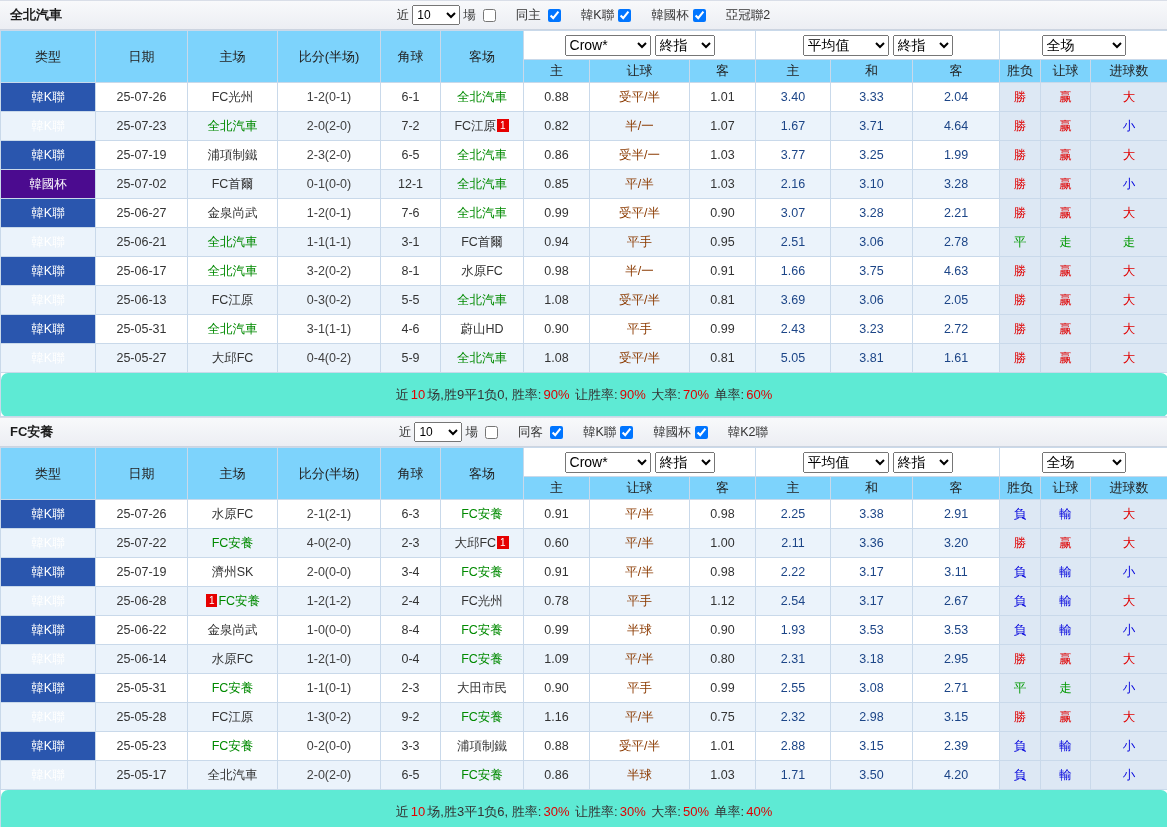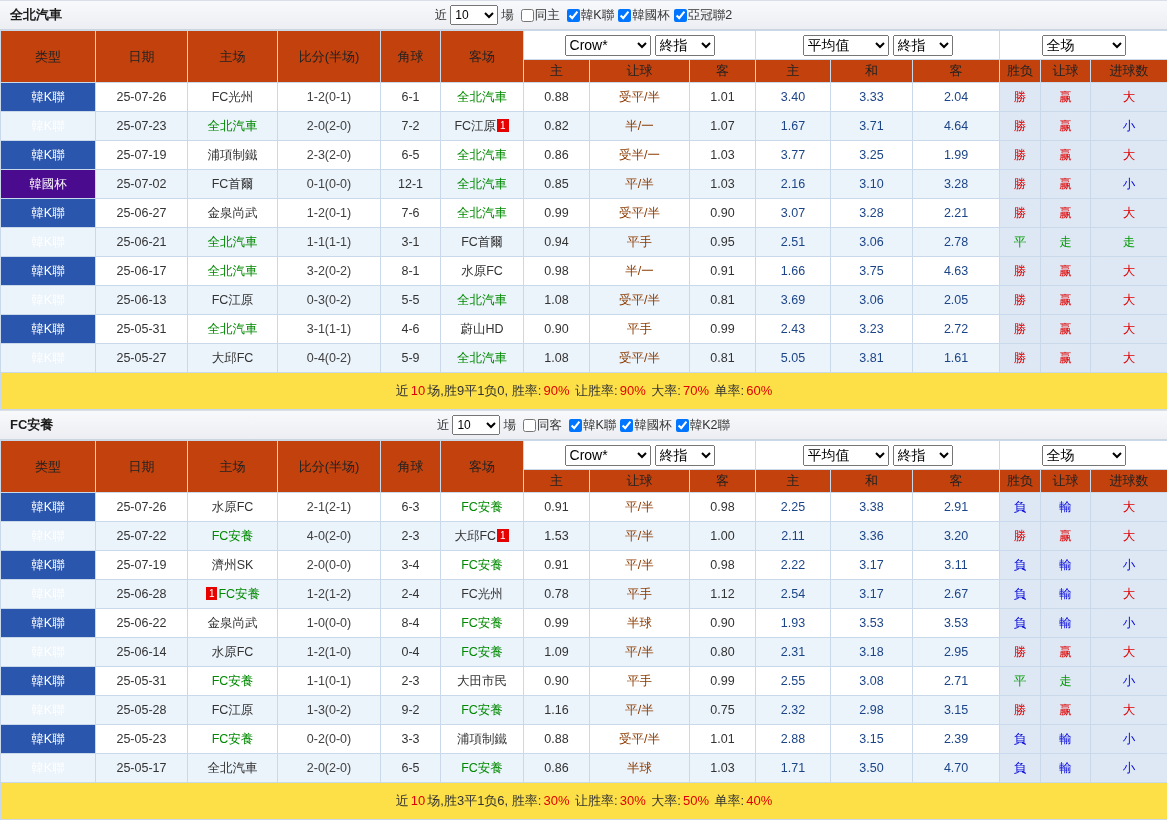--- a/index.html
+++ b/index.html
@@ -16,28 +16,28 @@
   .radio-label { color:#cfe0ff; font-size:13px; margin-right:6px; }
 
   
   .sec-header { position:relative; height:30px; background:linear-gradient(#f8f9fb,#eceef3);
     border-top:1px solid #d9dee8; border-bottom:1px solid #ccd4e0;
     display:flex; align-items:center; justify-content:center; font-size:12.5px; color:#333; }
   .team-name { position:absolute; left:10px; font-weight:bold; font-size:13px; color:#1b1b1b; }
   .controls { display:flex; align-items:center; gap:3px; }
   .controls select { font-size:12px; height:20px; }
   .sel-games { width:48px; }
-  .chk { display:inline-flex; align-items:center; gap:0; margin-left:4px; cursor:pointer; }
+  .chk { display:inline-flex; align-items:center; gap:19px; margin-left:4px; cursor:pointer; }
   .chk input { margin:0 1px 0 0; }
   .leagues { display:inline-flex; align-items:center; }
 
   
   table { border-collapse:collapse; width:1167px; table-layout:fixed; font-size:12.5px; }
   th, td { border:1px solid #c9d9ea; text-align:center; padding:0; white-space:nowrap; overflow:hidden; }
-  thead th { background:#c2410c; font-weight:normal; color:#222; font-size:13px; }
+  thead th { background:#7dd3fc; font-weight:normal; color:#222; font-size:13px; }
   thead .lbl-row th { height:23px; }
   thead th.lbl { height:52px; }
   thead th.dd-cell { background:#ffffff; height:29px; }
   .dd-cell select { font-size:14px; height:21px; margin:0 2px; }
   .sel-lg { width:86px; }
   .sel-sm { width:60px; }
   .sel-md { width:84px; }
 
   tbody td { height:29px; color:#333; background:#fff; }
   tbody tr.alt td { background:#ebf3fb; }
@@ -47,21 +47,21 @@
   td.score { color:#404040; }
   td.handicap { color:#8b3a00; }
   td.euro { color:#1c4587; }
   td.res { background:#dde8f4 !important; }
   .c-red { color:#e00000; }
   .c-green { color:#009900; }
   .c-blue { color:#0000dd; }
   .badge { display:inline-block; background:#e60000; color:#fff; font-size:10px; line-height:13px;
     padding:0 3px; margin:0 1px; vertical-align:1px; }
 
-  tfoot td.summary { height:37px; background:#fde047; font-size:13px; color:#333; }
+  tfoot td.summary { height:44px; background:#5eead4; font-size:13px; color:#333;border-radius:7px; }
   tfoot td.summary span { margin:0 1px; }
 </style>
 </head>
 <body>
 
 <div class="page">
 
 
   <div class="section">
     <div class="sec-header">
@@ -413,21 +413,21 @@
             <td class="res c-blue">輸</td>
             <td class="res c-red">大</td>
           </tr>
           <tr class="alt">
             <td class="league">韓K聯</td>
             <td class="date">25-07-22</td>
             <td class="team-green">FC安養</td>
             <td class="score">4-0(2-0)</td>
             <td class="corner">2-3</td>
             <td class="team">大邱FC<span class="badge">1</span></td>
-            <td class="odds">1.53</td>
+            <td class="odds">0.60</td>
             <td class="handicap">平/半</td>
             <td class="odds">1.00</td>
             <td class="euro">2.11</td>
             <td class="euro">3.36</td>
             <td class="euro">3.20</td>
             <td class="res c-red">勝</td>
             <td class="res c-red">赢</td>
             <td class="res c-red">大</td>
           </tr>
           <tr>
@@ -554,21 +554,21 @@
             <td class="date">25-05-17</td>
             <td class="team">全北汽車</td>
             <td class="score">2-0(2-0)</td>
             <td class="corner">6-5</td>
             <td class="team-green">FC安養</td>
             <td class="odds">0.86</td>
             <td class="handicap">半球</td>
             <td class="odds">1.03</td>
             <td class="euro">1.71</td>
             <td class="euro">3.50</td>
-            <td class="euro">4.70</td>
+            <td class="euro">4.20</td>
             <td class="res c-blue">負</td>
             <td class="res c-blue">輸</td>
             <td class="res c-blue">小</td>
           </tr>
         </tbody>
       <tfoot>
         <tr>
             <td colspan="15" class="summary"><span>近</span><span class="c-red">10</span><span>场,胜3平1负6, 胜率:</span><span class="c-red">30%</span><span> 让胜率:</span><span class="c-red">30%</span><span> 大率:</span><span class="c-red">50%</span><span> 单率:</span><span class="c-red">40%</span></td>
           </tr>
       </tfoot>

